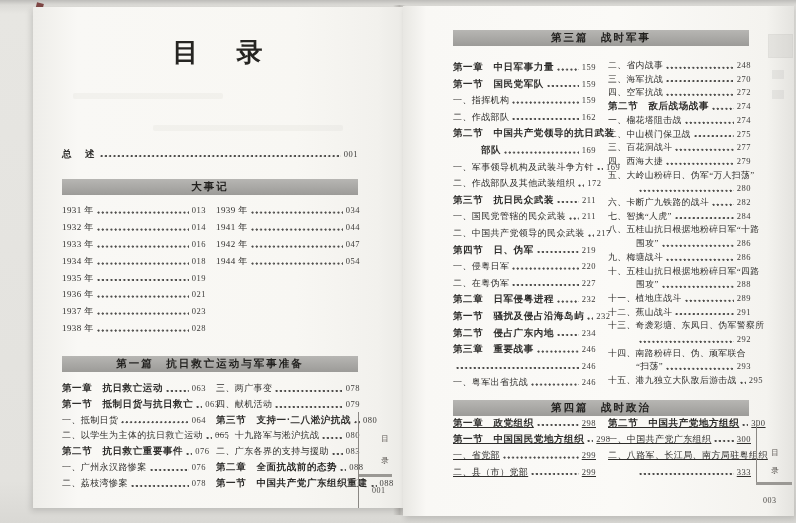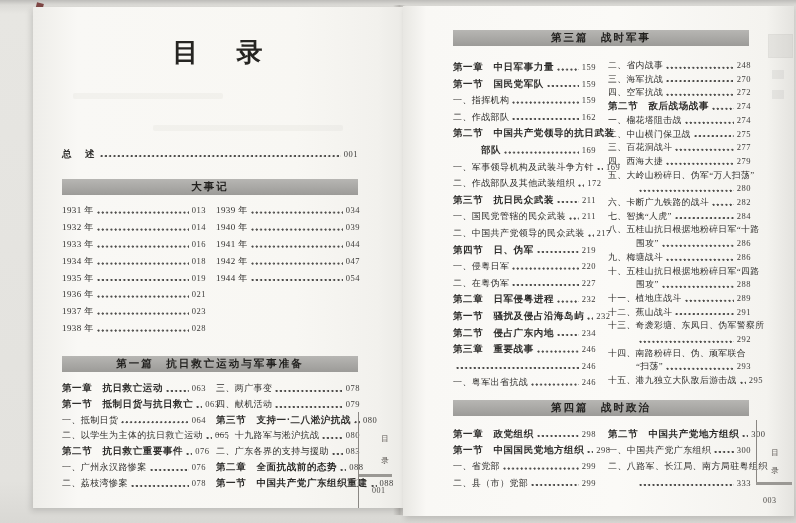--- a/index.html
+++ b/index.html
@@ -44,21 +44,21 @@
   .lp-overview .lbl{font-weight:bold;letter-spacing:2px;text-align:right;}
   .lp-years{left:29px;top:195px;width:298px;gap:10px;font-size:9px;}
   .lp-years .row{line-height:16.9px;height:16.9px;}
   .lp-part1{left:29px;top:374px;width:298px;gap:10px;font-size:9px;}
   .lp-part1 .row .line1,.lp-part1 .row .line2{line-height:15.8px;}
 
   .rp-part3{left:50px;top:53px;width:298px;gap:12px;font-size:9px;}
   .rp-part3 .col-a .line1,.rp-part3 .col-a .line2{line-height:16.6px;}
   .rp-part3 .col-b{font-size:8.8px;}
   .rp-part3 .col-b .line1,.rp-part3 .col-b .line2{line-height:13.7px;}
-  .rp-part4{left:50px;top:420px;width:298px;gap:12px;font-size:9px;}
+  .rp-part4{left:50px;top:409px;width:298px;gap:12px;font-size:9px;text-decoration:underline;}
   .rp-part4 .line1,.rp-part4 .line2{line-height:16.2px;}
 
   .mtab{position:absolute;font-size:7.5px;color:#57524e;}
   .mtab .vline{position:absolute;width:1px;background:#8a8783;}
   .mtab .mt-char{position:absolute;left:22px;width:10px;text-align:center;display:block;}
   .mtab .mt-bar{position:absolute;height:3px;background:#9a9894;}
   .mtab .mt-folio{position:absolute;font-size:8px;letter-spacing:.5px;color:#4c4a47;}
   .mtab-left{left:325px;top:405px;width:40px;height:96px;}
   .mtab-left .vline{left:0;top:0;height:96px;}
   .mtab-left .c1{top:22px;}
@@ -178,28 +178,20 @@
       <div class="col">
   <div class="row st-yr">
     <div class="line1">
       <span class="lbl">1939 年</span>
       <span class="dots"></span>
       <span class="pg">034</span>
     </div>
 
   </div>
 
-  <div class="row st-yr">
-    <div class="line1">
-      <span class="lbl">1940 年</span>
-      <span class="dots"></span>
-      <span class="pg">039</span>
-    </div>
-
-  </div>
 
   <div class="row st-yr">
     <div class="line1">
       <span class="lbl">1941 年</span>
       <span class="dots"></span>
       <span class="pg">044</span>
     </div>
 
   </div>
 

